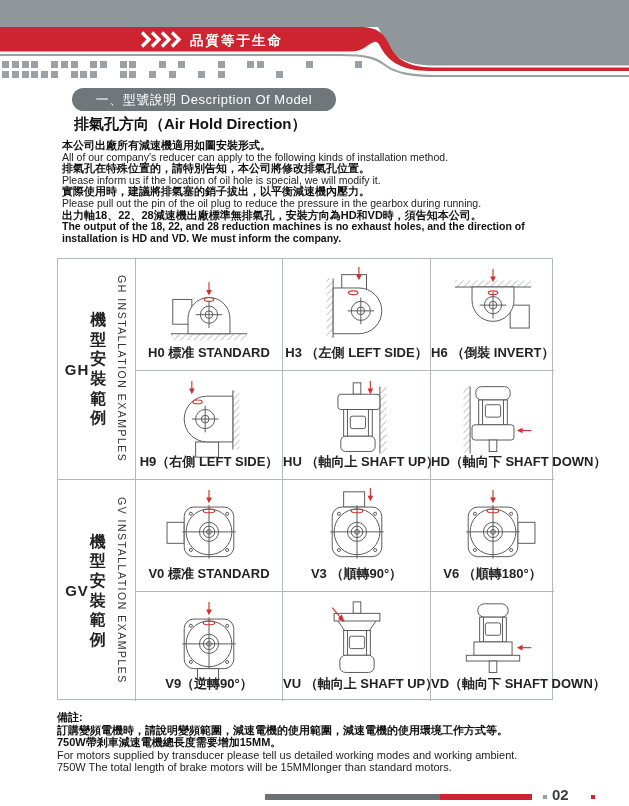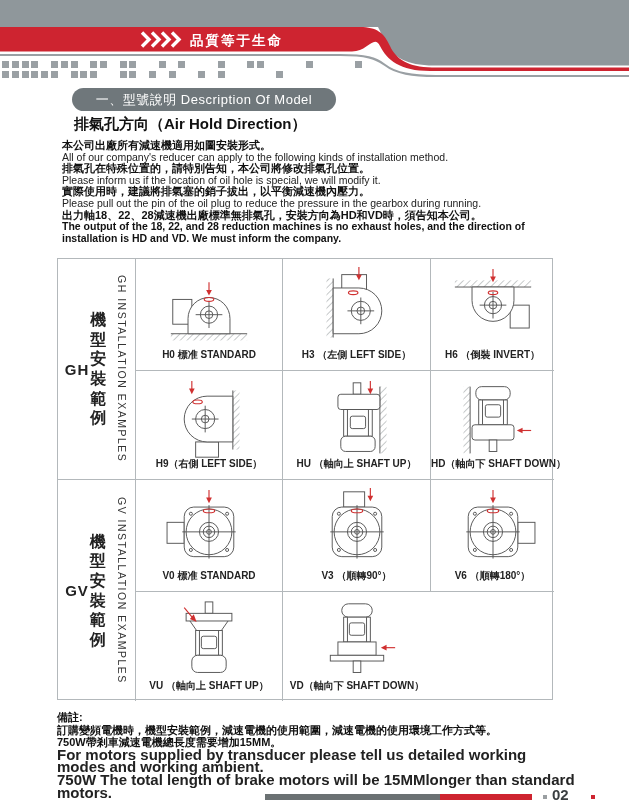--- a/index.html
+++ b/index.html
@@ -36,26 +36,26 @@
   .hcell{display:flex;align-items:center;justify-content:center;gap:9px;}
   .vzh{display:flex;flex-direction:row;align-items:center;}
   .vcode{font-size:15px;font-weight:bold;letter-spacing:1px;color:#222;}
   .vchars{width:18px;font-size:16px;line-height:1.22;word-break:break-all;
           text-align:center;color:#222;font-weight:600;}
   .ven{writing-mode:vertical-rl;text-orientation:mixed;font-size:10.5px;
        letter-spacing:1.5px;color:#333;white-space:nowrap;}
   .cell svg.diag{position:absolute;top:8px;left:50%;transform:translateX(-50%);
        width:120px;height:82px;}
   .dlabel{position:absolute;bottom:8px;left:0;width:100%;text-align:center;
-       font-size:10px;font-weight:bold;color:#222;white-space:nowrap;}
+       font-size:13px;font-weight:bold;color:#222;white-space:nowrap;}
   
   .notes{position:absolute;left:57px;top:711px;width:520px;}
   .nh{font-size:11px;font-weight:bold;line-height:13px;color:#111;}
   .nz{font-size:11px;font-weight:bold;line-height:12.4px;color:#111;}
-  .ne{font-size:15px;line-height:12.6px;color:#222;font-weight:bold;}
+  .ne{font-size:11px;line-height:12.6px;color:#222;}
   
   .fbar-g{position:absolute;left:265px;top:794px;width:175px;height:6px;background:#6b7173;}
   .fbar-r{position:absolute;left:440px;top:794px;width:92px;height:6px;background:#ce2430;}
   .fdot-g{position:absolute;left:543px;top:795px;width:4px;height:4px;background:#9a9fa2;}
   .fdot-r{position:absolute;left:591px;top:795px;width:4px;height:4px;background:#ce2430;}
   .pageno{position:absolute;left:552px;top:786px;font-size:15px;font-weight:bold;color:#3a3f41;}
   
   .dk{stroke:#555;stroke-width:1;fill:none;}
   .dkf{stroke:#555;stroke-width:1;fill:#fff;}
   .rd{stroke:#d03030;stroke-width:1.2;fill:none;}
@@ -361,35 +361,41 @@
   </div>
   <div class="cell b-b">
     <svg class="diag">
         <use href="#d-v6"></use>
       </svg>
     <div class="dlabel">V6 （順轉180°）</div>
   </div>
 
   <div class="cell b-r">
     <svg class="diag">
+        <use href="#d-v9"></use>
+      </svg>
+    <div class="dlabel">V9（逆轉90°）</div>
+  </div>
+  <div class="cell b-r">
+    <svg class="diag">
         <use href="#d-vu"></use>
       </svg>
     <div class="dlabel">VU （軸向上 SHAFT UP）</div>
   </div>
   <div class="cell">
     <svg class="diag">
         <use href="#d-vd"></use>
       </svg>
     <div class="dlabel">VD（軸向下 SHAFT DOWN）</div>
   </div>
 </div>
 
 <div class="notes">
   <div class="nh">備註:</div>
-  <div class="nz">訂購變頻電機時，機型安裝範例，減速電機的使用範圍，減速電機的使用環境工作方式等。</div>
+  <div class="nz">訂購變頻電機時，請說明變頻範圍，減速電機的使用範圍，減速電機的使用環境工作方式等。</div>
   <div class="nz">750W帶剎車減速電機總長度需要增加15MM。</div>
   <div class="ne">For motors supplied by transducer please tell us detailed working modes and working ambient.</div>
   <div class="ne">750W The total length of brake motors will be 15MMlonger than standard motors.</div>
 </div>
 
 <div class="fbar-g"></div>
 <div class="fbar-r"></div>
 <div class="fdot-g"></div>
 <div class="pageno">02</div>
 <div class="fdot-r"></div>

